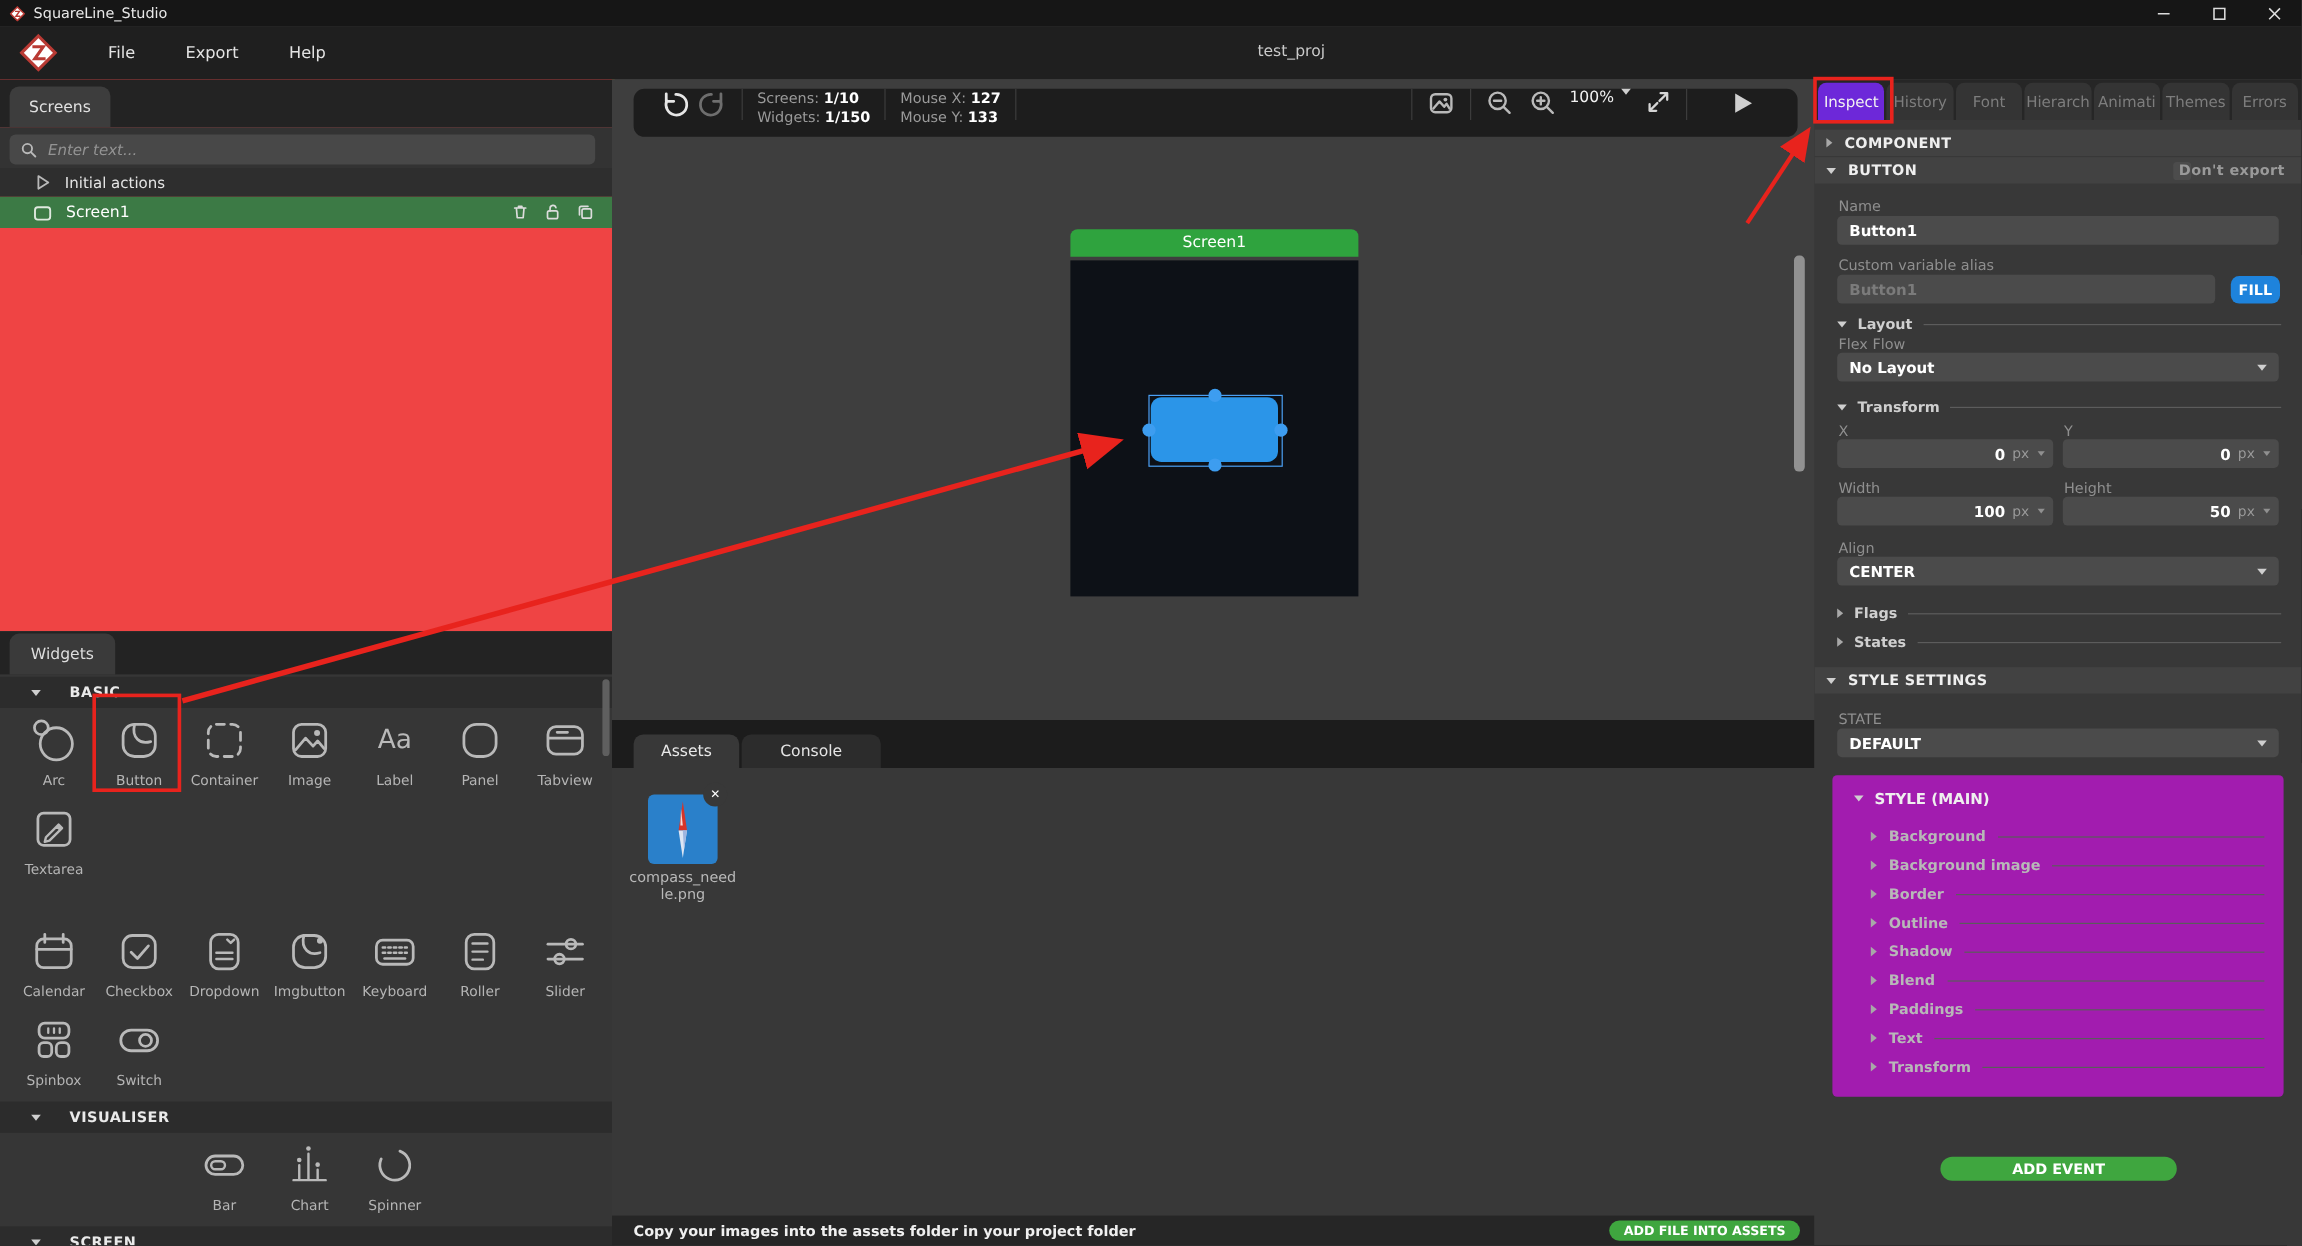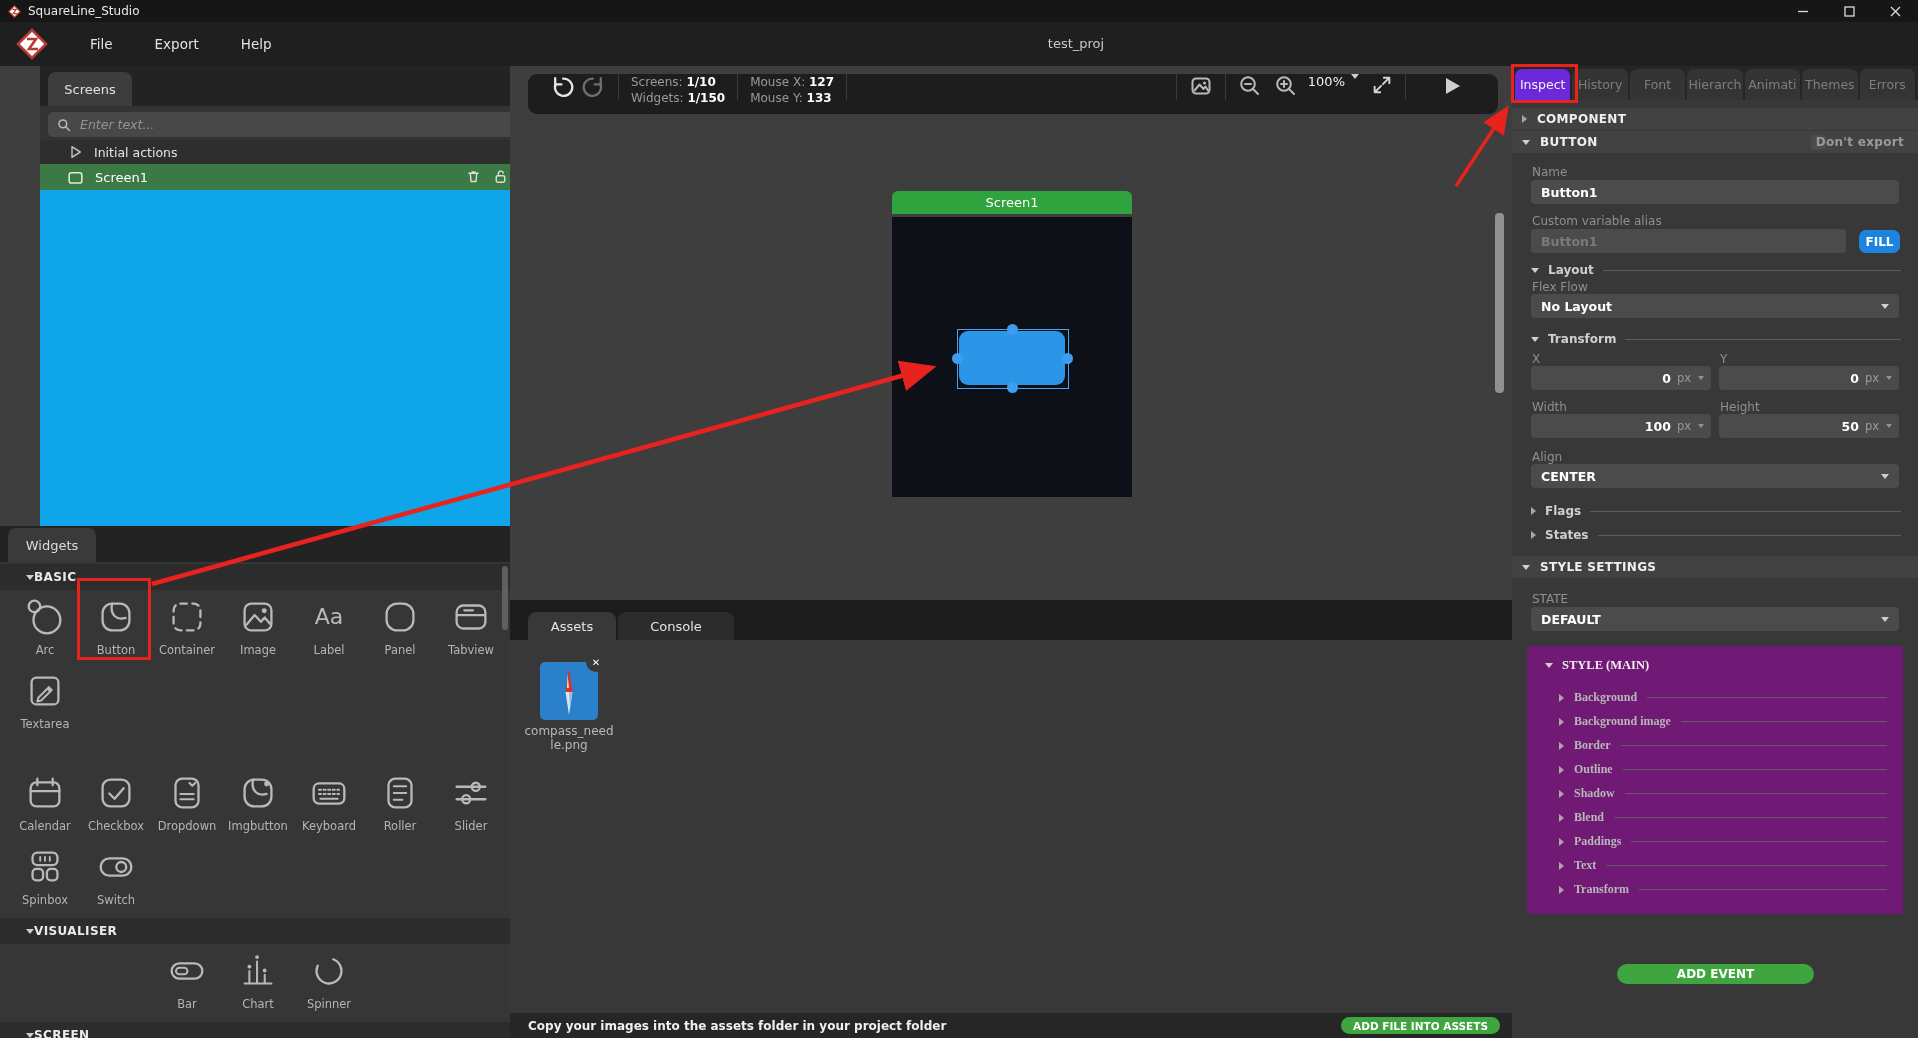--- a/index.html
+++ b/index.html
@@ -16,37 +16,37 @@
   .win-btns{position:absolute;right:0;top:0;height:22px;display:flex;}
   .win-btn{width:46px;height:22px;display:flex;align-items:center;justify-content:center;color:#ddd;}
 
   
   .menubar{left:0;top:22px;width:1918px;height:44px;background:#1f1f1f;display:flex;align-items:center;}
   .menu-item{font-size:13.5px;color:#e3e3e3;padding:6px 14px;cursor:default;}
   .proj-title{position:absolute;left:1076px;top:36px;transform:translateX(-50%);font-size:13px;color:#c9c9c9;}
   .ptab{border-radius:8px 8px 0 0;display:flex;align-items:center;justify-content:center;font-size:13px;}
 
   
-  .screens-panel{left:0;top:66px;width:510px;height:460px;background:#0ea5e9;border-right:2px solid #4d7c0f;overflow:hidden;margin-left:40px;}
+  .screens-panel{left:0;top:66px;width:510px;height:460px;background:#ef4444;border-right:2px solid #4d7c0f;overflow:hidden;}
   .screens-tabrow{position:absolute;left:0;top:0;width:100%;height:40px;background:#232323;}
   .screens-tab{position:absolute;left:8px;top:6px;width:84px;height:34px;background:#3d3d3d;color:#e0e0e0;}
   .search-strip{position:absolute;left:0;top:40px;width:100%;height:34px;background:#333333;}
   .search-box{position:absolute;left:8px;top:46px;width:488px;height:25px;background:#484848;border-radius:5px;display:flex;align-items:center;padding-left:9px;box-sizing:border-box;}
   .search-box input{background:transparent;border:none;outline:none;color:#cfcfcf;font-style:italic;font-size:12.5px;margin-left:7px;width:400px;font-family:inherit;}
   .search-box input::placeholder{color:#949494;}
   .srow{position:absolute;left:0;width:100%;display:flex;align-items:center;font-size:12.5px;color:#e4e4e4;}
   .row-initial{top:74px;height:24px;background:#2e2e2e;}
   .row-screen1{top:98px;height:26px;background:#3c7a45;color:#fff;font-size:13px;}
   .row-actions{position:absolute;right:14px;top:4px;display:flex;gap:10px;}
 
   
   .widgets-panel{left:0;top:526px;width:510px;height:512px;background:#363636;border-right:2px solid #191919;overflow:hidden;}
   .widgets-tabrow{position:absolute;left:0;top:0;width:100%;height:36px;background:#232323;}
   .widgets-tab{position:absolute;left:8px;top:2px;width:88px;height:34px;background:#3a3a3a;color:#dddddd;}
-  .wsec{position:absolute;left:0;width:100%;height:26px;background:#2c2c2c;display:flex;align-items:center;gap:0;padding-left:26px;box-sizing:border-box;font-size:12px;font-weight:bold;color:#eaeaea;letter-spacing:.4px;}
+  .wsec{position:absolute;left:0;width:100%;height:26px;background:#2c2c2c;display:flex;align-items:center;gap:24px;padding-left:26px;box-sizing:border-box;font-size:12px;font-weight:bold;color:#eaeaea;letter-spacing:.4px;}
   .wcell{position:absolute;width:66px;height:74px;display:flex;flex-direction:column;align-items:center;cursor:pointer;}
   .wlabel{margin-top:3px;font-size:11.5px;color:#b5b5b5;white-space:nowrap;}
   .wsb{position:absolute;left:502px;top:40px;width:6px;height:64px;background:#5f5f5f;border-radius:3px;}
 
   
   .tri-d{width:0;height:0;border-left:5px solid transparent;border-right:5px solid transparent;border-top:7px solid #cfcfcf;}
   .tri-r{width:0;height:0;border-top:5px solid transparent;border-bottom:5px solid transparent;border-left:7px solid #a8a8a8;}
   .tri-d.sm{border-left-width:4px;border-right-width:4px;border-top-width:5px;}
   .tri-r.sm{border-top-width:4px;border-bottom-width:4px;border-left-width:5px;}
 
@@ -89,21 +89,21 @@
   .finput .ph{font-size:12.5px;font-weight:bold;color:#7b7b7b;}
   .dropdown{padding:0 10px;justify-content:space-between;}
   .numfield{justify-content:flex-end;padding-right:20px;gap:6px;position:absolute;}
   .numfield .unit{font-size:11.5px;color:#9a9a9a;}
   .numfield .tick{position:absolute;right:7px;top:10px;}
   .tick{width:0;height:0;border-left:3.5px solid transparent;border-right:3.5px solid transparent;border-top:4.5px solid #909090;}
   .collap{position:absolute;display:flex;align-items:center;gap:9px;font-size:12px;font-weight:bold;color:#cfcfcf;}
   .rule{flex:1;height:1px;background:#5c5c5c;}
   .fillbtn{position:absolute;left:347px;top:164px;width:41px;height:23px;background:#1e83dc;border-radius:7px;color:#fff;font-size:12px;font-weight:bold;display:flex;align-items:center;justify-content:center;}
   .chk{width:15px;height:15px;background:#4c4c4c;border-radius:3px;}
-  .style-block{position:absolute;left:15px;top:580px;width:376px;height:268px;background:#701a75;border-radius:4px;font-family:Liberation Serif, serif;}
+  .style-block{position:absolute;left:15px;top:580px;width:376px;height:268px;background:#a21caf;border-radius:4px;}
   .style-row{position:absolute;left:32px;display:flex;align-items:center;gap:10px;width:328px;font-size:12px;font-weight:bold;color:#b8b8b8;}
   .add-event-btn{position:absolute;left:105px;top:898px;width:197px;height:20px;background:#3fa63f;border-radius:10px;color:#fff;font-size:12px;font-weight:bold;display:flex;align-items:center;justify-content:center;}
 
   
   .redbox{position:absolute;border:3px solid #e8231d;pointer-events:none;}
   .overlay-svg{position:absolute;left:0;top:0;width:1918px;height:1038px;pointer-events:none;}
 </style>
 </head>
 <body>
 

